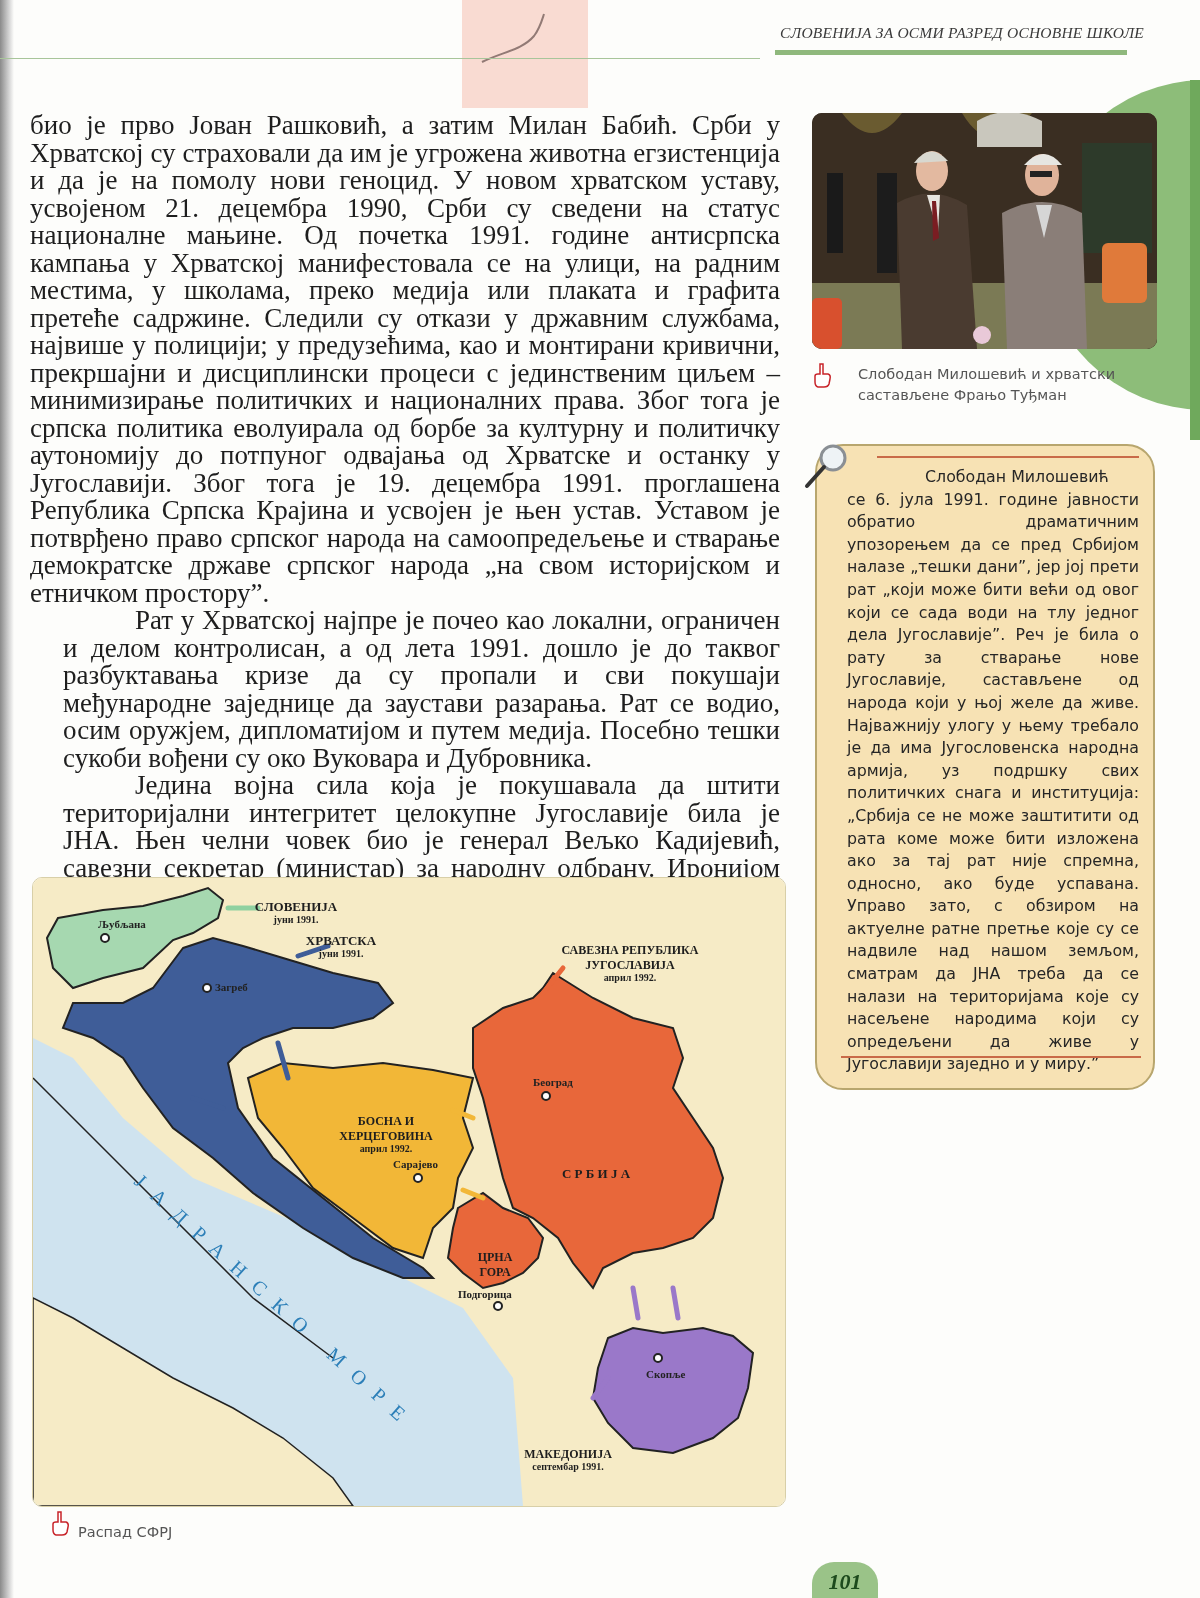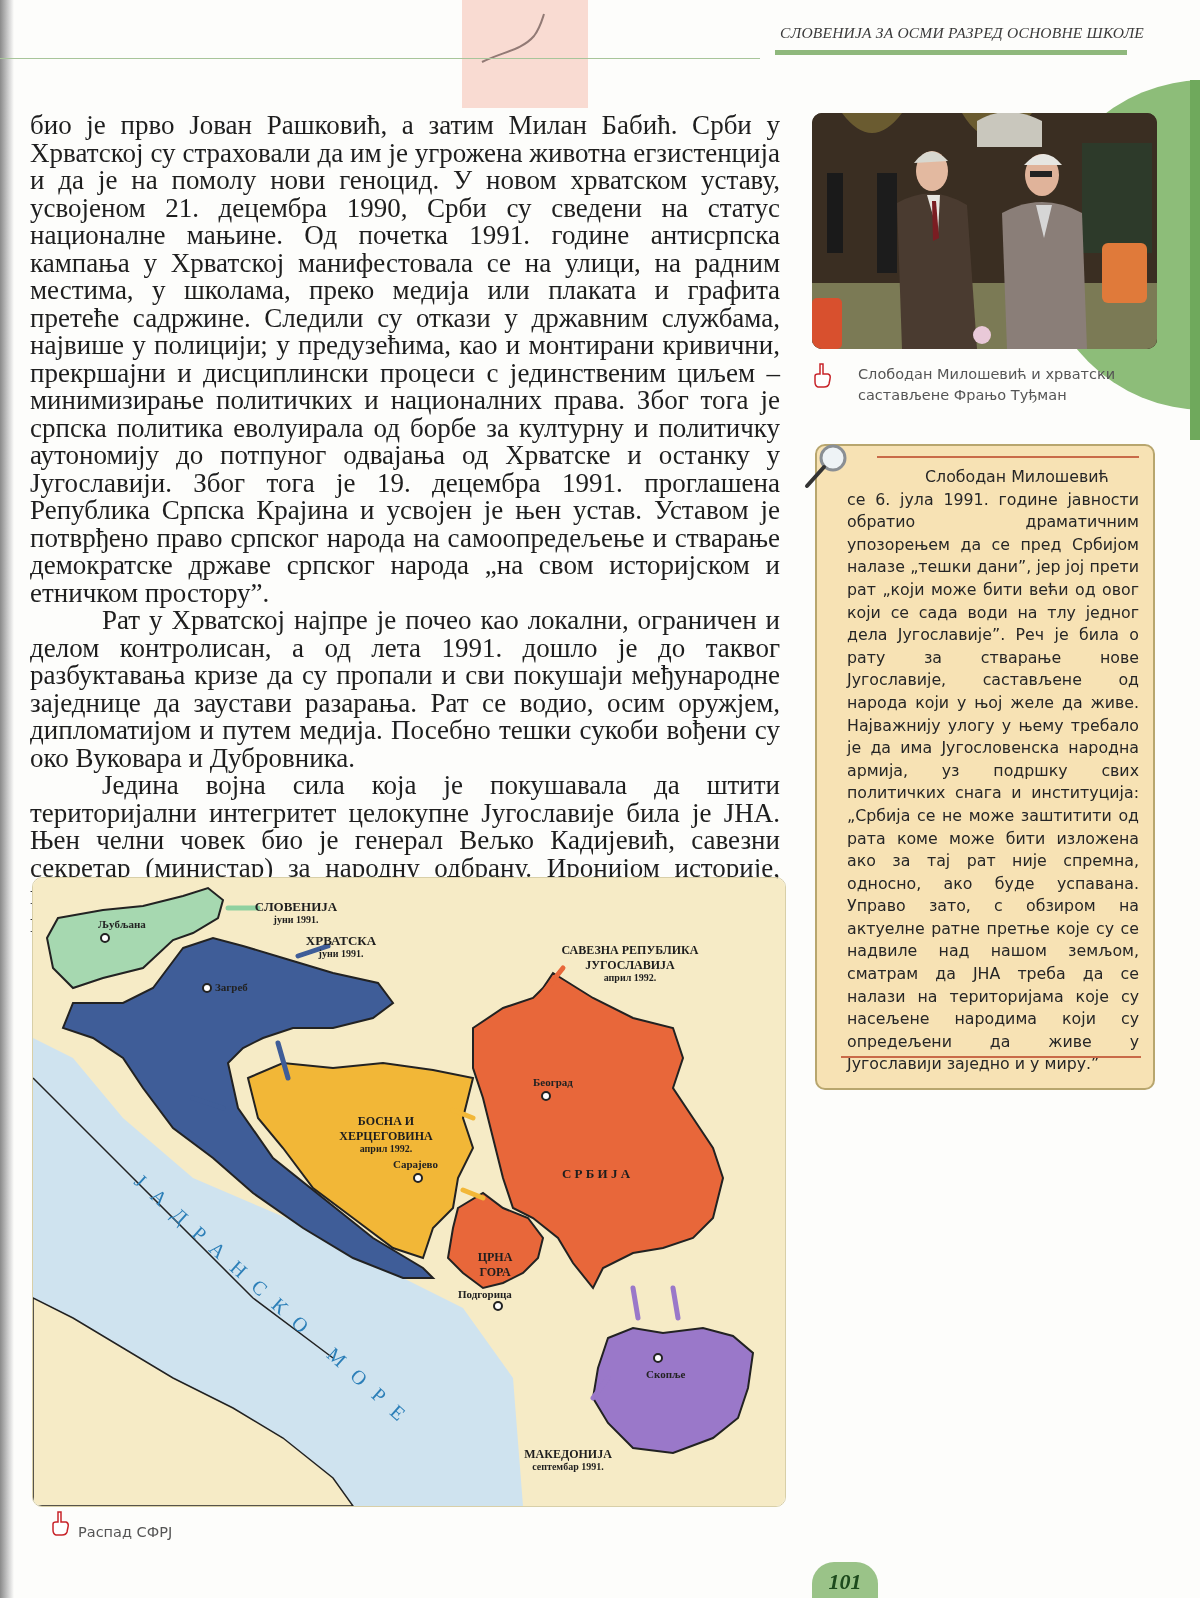--- a/index.html
+++ b/index.html
@@ -6,25 +6,25 @@
   body { width:1200px; height:1598px; background:#fdfdfb; position:relative; overflow:hidden; font-family:"Liberation Serif", serif; color:#1e1e1e; }
   .binding-shadow { position:absolute; left:0; top:0; width:14px; height:100%; background:linear-gradient(to right,#8a8a8a,#cfcfcf 60%,rgba(255,255,255,0)); }
   .header-line { position:absolute; left:0; top:58px; width:760px; height:1px; background:#a8c59a; }
   .header-bar { position:absolute; left:775px; top:50px; width:352px; height:5px; background:#8fb87c; }
   .header-title { position:absolute; left:780px; top:24px; font-style:italic; font-size:15.5px; color:#3a3a3a; letter-spacing:0.2px; }
   .sticky-note { position:absolute; left:462px; top:0; width:126px; height:108px; background:#f9d9cf; opacity:0.92; }
   .green-circle { position:absolute; left:1040px; top:80px; width:330px; height:330px; border-radius:50%; background:#8dbd79; }
   .green-edge { position:absolute; left:1190px; top:80px; width:10px; height:360px; background:#6fa95c; }
   .body-text { position:absolute; left:30px; top:112px; width:750px; font-size:27px; line-height:27.5px; text-align:justify; }
   .body-text p { margin:0; }
-  .body-text p.indent { text-indent:72px; }
+  .body-text p.indent { text-indent:72px;margin-left:33px; }
   .photo { position:absolute; left:812px; top:113px; width:345px; height:236px; border-radius:10px; overflow:hidden; background:#3b2f22; }
   .caption { position:absolute; font-family:"DejaVu Sans", sans-serif; font-size:14.5px; color:#555; line-height:21px; }
   .hand-icon { position:absolute; width:20px; height:26px; }
-  .quote-box { position:absolute; left:815px; top:444px; width:340px; height:646px; background:#f7e2b4; border:2px solid #b8a66e; border-radius:10px; box-sizing:border-box; }
+  .quote-box { position:absolute; left:815px; top:444px; width:340px; height:646px; background:#f7e2b4; border:2px solid #b8a66e; border-radius:28px; box-sizing:border-box; }
   .quote-line-top { position:absolute; left:60px; top:10px; width:262px; height:2px; background:#c96a48; }
   .quote-line-bottom { position:absolute; left:24px; top:610px; width:300px; height:2px; background:#c96a48; }
   .quote-text { position:absolute; left:30px; top:20px; width:292px; font-family:"DejaVu Sans", sans-serif; font-size:15.8px; line-height:22.6px; text-align:justify; color:#262626; }
   .quote-text .first { text-indent:78px; display:block; }
   .map { position:absolute; left:32px; top:877px; width:752px; height:628px; border-radius:10px; overflow:hidden; border:1px solid #d8cfa8; }
   .map svg { display:block; }
   .page-num { position:absolute; left:812px; top:1562px; width:66px; height:36px; background:#9ac388; border-radius:22px 22px 0 0; text-align:center; font-style:italic; font-weight:bold; font-size:22px; color:#1d4a1d; line-height:40px; }
 </style>
 </head>
 <body>

